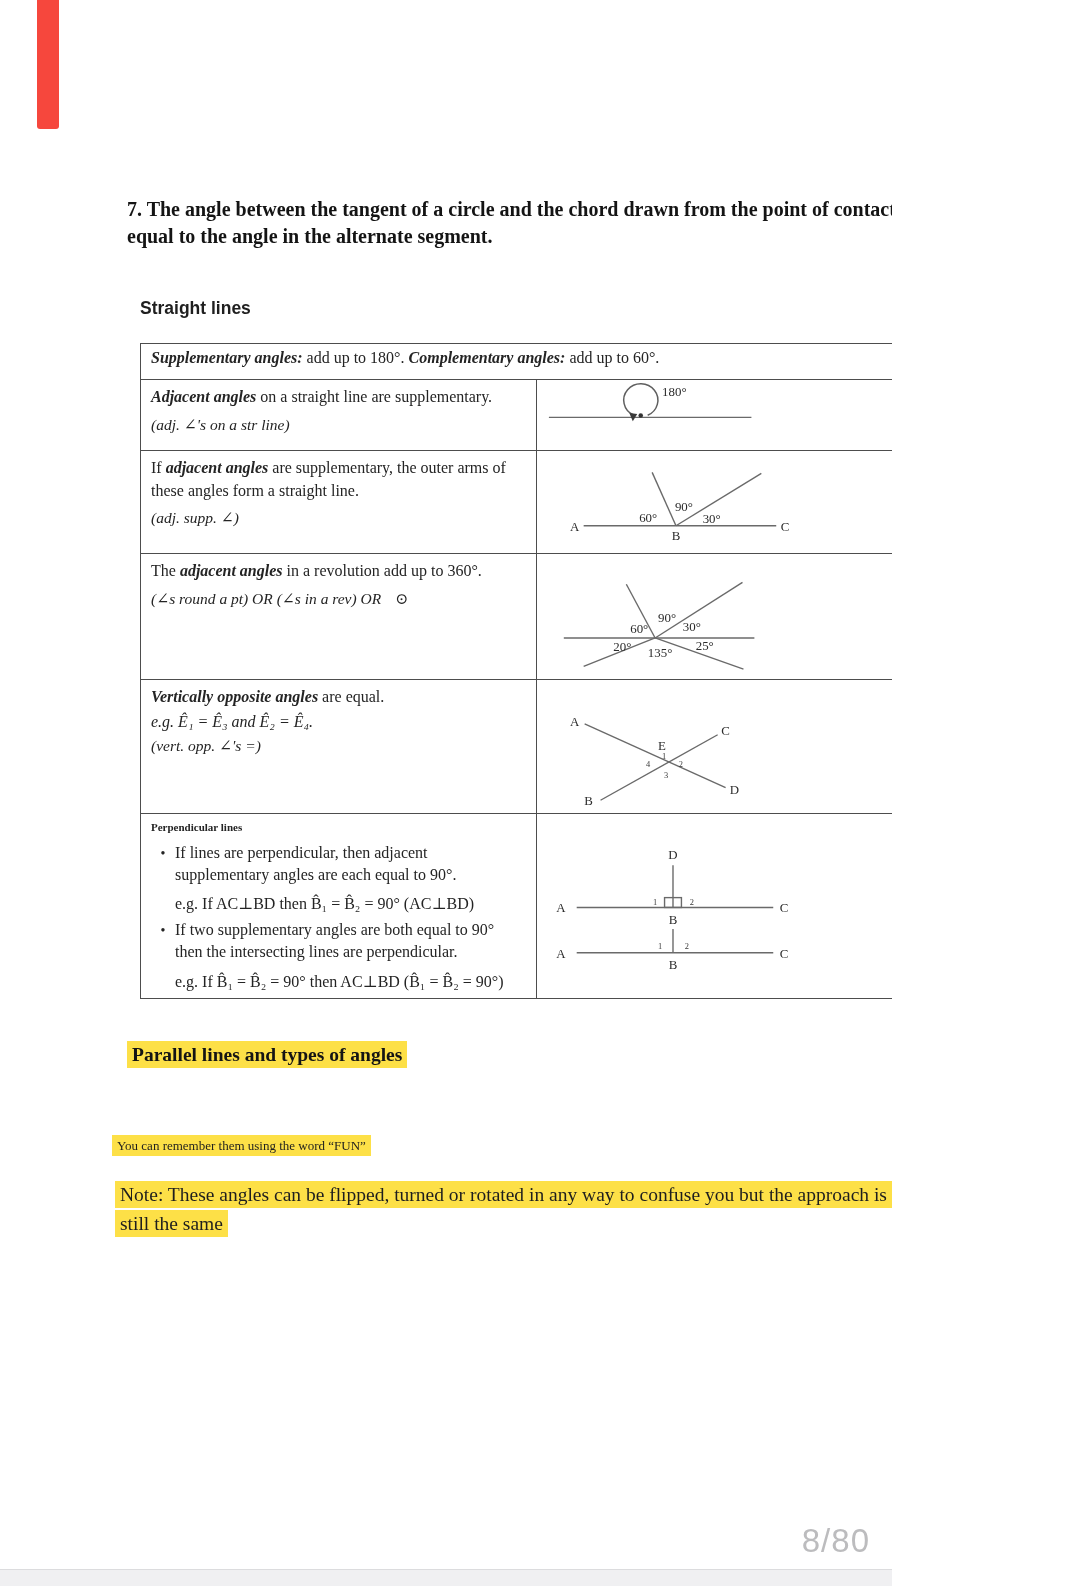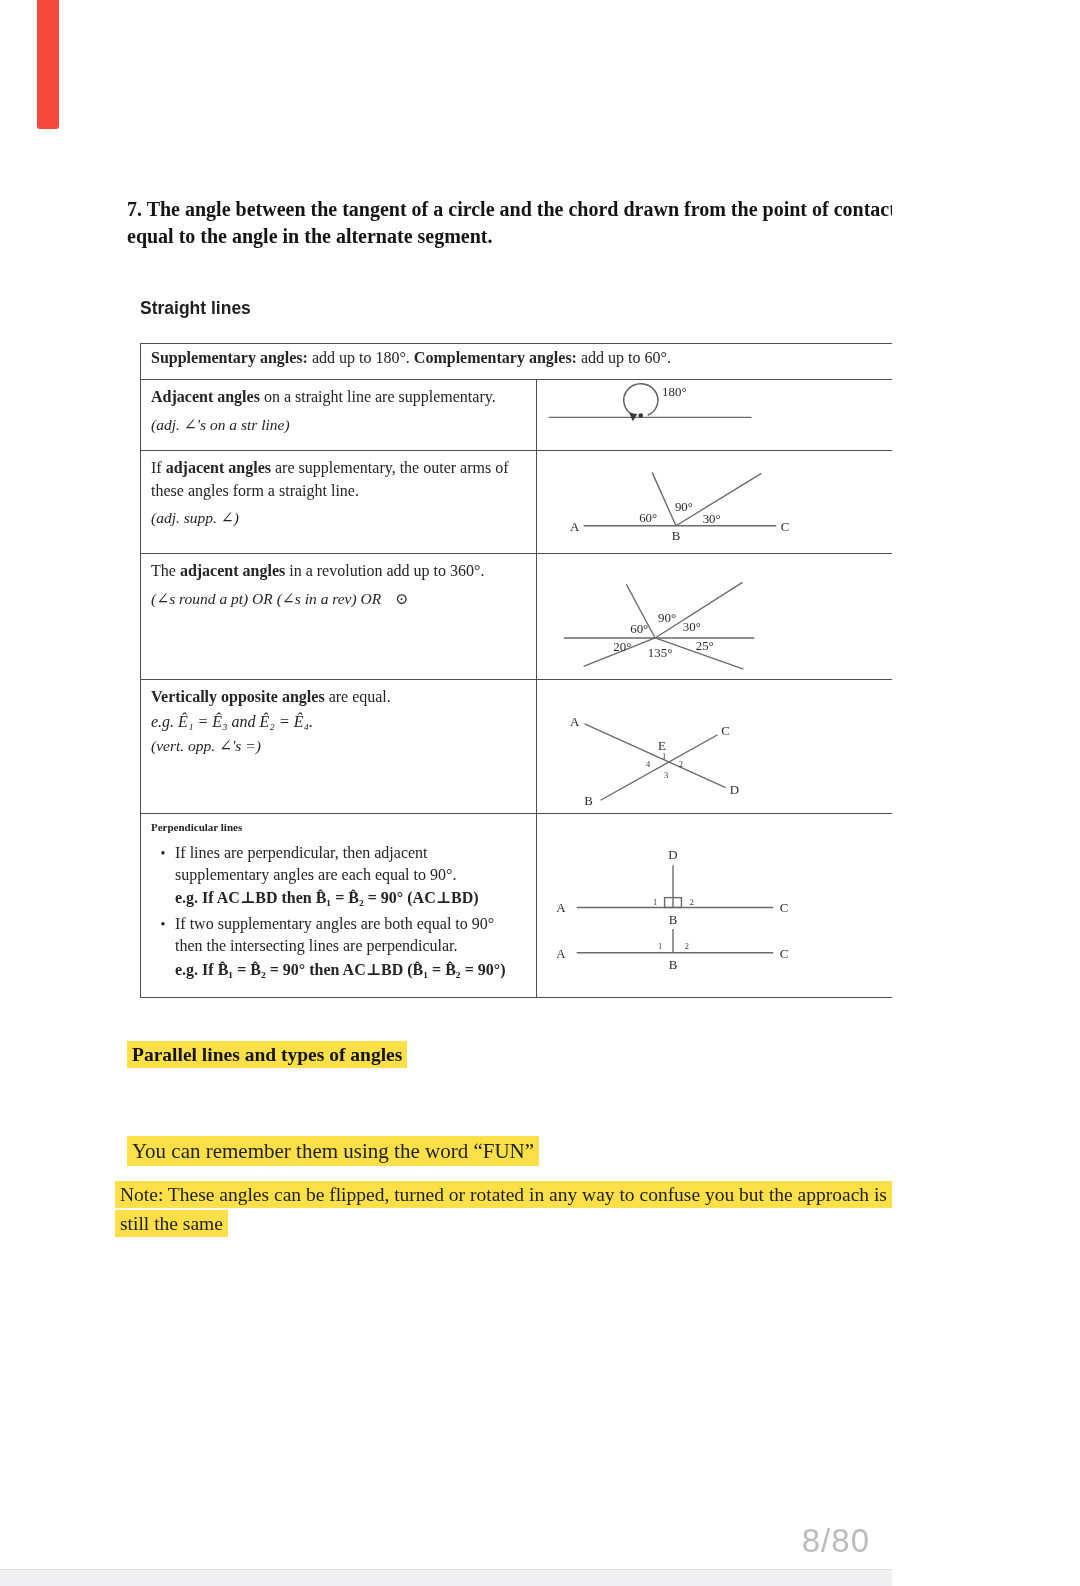--- a/index.html
+++ b/index.html
@@ -19,39 +19,39 @@
                  font-weight:bold;font-size:17.5px;color:#1f1f1f;}
   .page-number{left:928px;top:1442px;font-family:"Liberation Sans","DejaVu Sans",sans-serif;
                font-size:22px;color:#1d1d1f;}
 
   table.rules{position:absolute;left:140px;top:343px;width:792px;border-collapse:collapse;table-layout:fixed;}
   table.rules td{border:1.6px solid #4d4d4d;vertical-align:top;}
   td.txt{padding:6px 12px 5px 10px;font-size:16px;line-height:1.42;color:#242424;}
   td.dia{padding:0;vertical-align:middle;}
   .col-l{width:520px;} .col-r{width:272px;}
   tr.hr td{height:29px;padding:3px 10px;}
-  .b{font-weight:bold;}
+  .b{font-weight:bold;font-style:italic;}
   .note{font-style:italic;font-size:15.5px;margin-top:5px;}
   .egline{margin-top:2px;font-style:italic;}
   .r5-title{font-weight:bold;font-size:11px;margin-bottom:6px;}
   .bullet{display:flex;margin-top:3px;}
   .bullet-dot{width:24px;flex:0 0 24px;text-align:center;font-size:14px;line-height:23px;}
   .bullet-body{flex:1;line-height:1.4;}
-  .bullet-eg{margin-top:1px;font-weight:bold;}
+  .bullet-eg{margin-top:7px;}
 
   svg{display:block;}
   .dln{stroke:#6a6a6a;stroke-width:1.4;fill:none;}
   .dln2{stroke:#5f5f5f;stroke-width:1.5;fill:none;}
   .dtxt{font-family:"Liberation Serif","DejaVu Serif",serif;font-size:13px;fill:#2b2b2b;}
   .dsm{font-family:"Liberation Serif","DejaVu Serif",serif;font-size:8.5px;fill:#3a3a3a;}
 
   .hl-wrap{line-height:1.48;}
   .hl{background:#fde047;padding:3px 5px;-webkit-box-decoration-break:clone;box-decoration-break:clone;}
   .hl1{left:127px;top:1041px;font-size:19.5px;font-weight:bold;color:#141414;}
-  .hl2{left:127px;top:1136px;font-size:21px;}
+  .hl2{left:112px;top:1136px;font-size:13px;}
   .hl3{left:115px;top:1181px;width:772px;font-size:19.5px;}
 </style>
 </head>
 <body>
 
 <div class="screen">
 
   <div class="abs scroll-indicator" style="background:#f6473d;"></div>
 
   <div class="abs heading">7. The angle between the tangent of a circle and the chord drawn from the point of contact is equal to the angle in the alternate segment.</div>

